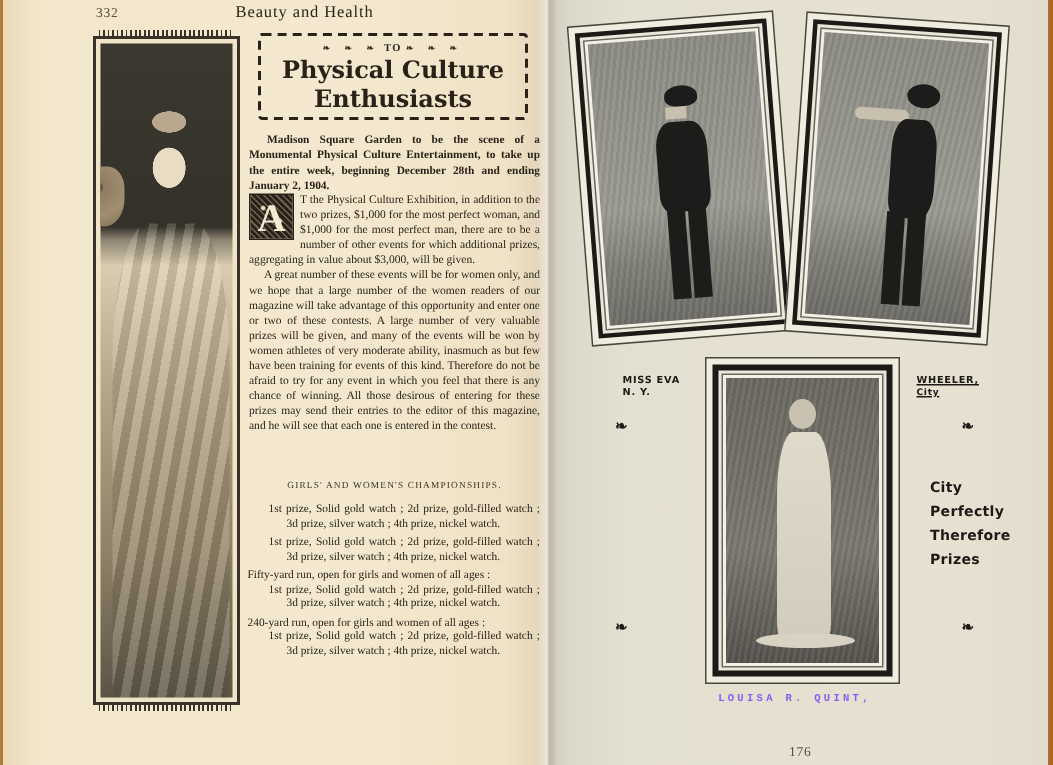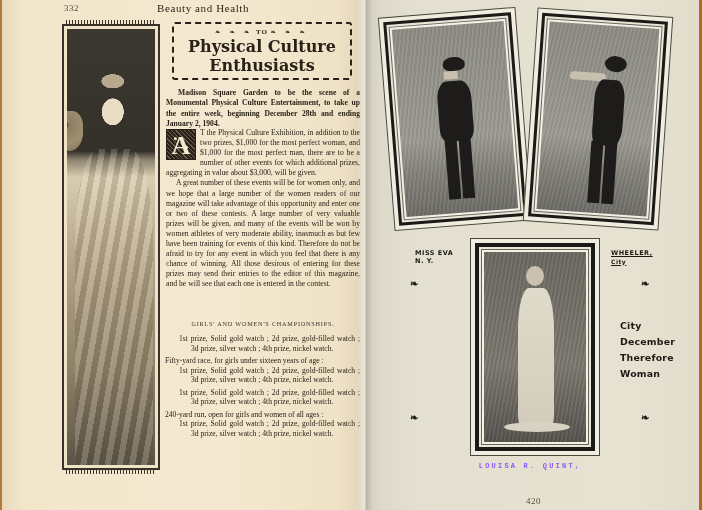--- a/index.html
+++ b/index.html
@@ -170,24 +170,24 @@
       <p>A great number of these events will be for women only, and we hope that a large number of the women readers of our magazine will take advantage of this opportunity and enter one or two of these contests. A large number of very valuable prizes will be given, and many of the events will be won by women athletes of very moderate ability, inasmuch as but few have been training for events of this kind. Therefore do not be afraid to try for any event in which you feel that there is any chance of winning. All those desirous of entering for these prizes may send their entries to the editor of this magazine, and he will see that each one is entered in the contest.</p>
     </div>
 
     <div class="champ-head">GIRLS' AND WOMEN'S CHAMPIONSHIPS.</div>
 
     <div class="events">
       <div class="event">
         <span class="evt-prizes">1st prize, Solid gold watch ; 2d prize, gold-filled watch ; 3d prize, silver watch ; 4th prize, nickel watch.</span>
       </div>
       <div class="event">
-        <span class="evt-title">Fifty-yard race, for girls under sixteen years of age :</span>
-        <span class="evt-prizes">1st prize, Solid gold watch ; 2d prize, gold-filled watch ; 3d prize, silver watch ; 4th prize, nickel watch.</span>
-      </div>
-      <div class="event">
+        <span class="evt-prizes">1st prize, Solid gold watch ; 2d prize, gold-filled watch ; 3d prize, silver watch ; 4th prize, nickel watch.</span>
+      </div>
+      <div class="event">
+        <span class="evt-title">Fifty-yard run, open for girls and women of all ages :</span>
         <span class="evt-prizes">1st prize, Solid gold watch ; 2d prize, gold-filled watch ; 3d prize, silver watch ; 4th prize, nickel watch.</span>
       </div>
       <div class="event">
         <span class="evt-title">240-yard run, open for girls and women of all ages :</span>
         <span class="evt-prizes">1st prize, Solid gold watch ; 2d prize, gold-filled watch ; 3d prize, silver watch ; 4th prize, nickel watch.</span>
       </div>
     </div>
   </div>
 
   <div class="page-right"></div>
@@ -228,23 +228,23 @@
   <div class="caption-small" style="left:611px; top:250px;text-decoration:underline;">
     <div>WHEELER,</div>
     <div style="font-size:6px;">City</div>
   </div>
 
   <div class="fleuron" style="left:410px; top:278px;">❧</div>
   <div class="fleuron" style="left:641px; top:278px;">❧</div>
 
   <div class="side-text" style="left:620px; top:318px;">
     <div>City</div>
-    <div>December</div>
+    <div>Perfectly</div>
     <div>Therefore</div>
-    <div>Woman</div>
+    <div>Prizes</div>
   </div>
 
   <div class="fleuron" style="left:410px; top:412px;">❧</div>
   <div class="fleuron" style="left:641px; top:412px;">❧</div>
 
   <div class="photo-card card-center">
     <div class="rim">
         <div class="rim2">
       <div class="photo" style="background: repeating-linear-gradient(100deg, rgba(255,255,255,0.05) 0 2px, rgba(0,0,0,0.06) 2px 4px), linear-gradient(180deg, #6a6860 0%, #7a786f 60%, #55534d 100%);">
         <div style="position:absolute; left:42px; top:14px; width:18px; height:20px; border-radius:50%; background:#c9c2b0;"></div>
@@ -252,14 +252,14 @@
         <div style="position:absolute; left:20px; top:170px; width:66px; height:10px; border-radius:50%; background:#d8d2c2;"></div>
       </div>
     </div>
       </div>
   </div>
 
   <div class="bottom-caption">
     <div class="name">LOUISA R. QUINT,</div>
   </div>
 
-  <div class="folio" style="left:526px; top:496px;">420</div>
+  <div class="folio" style="left:526px; top:496px;">176</div>
 </div>
 
 </body></html>

